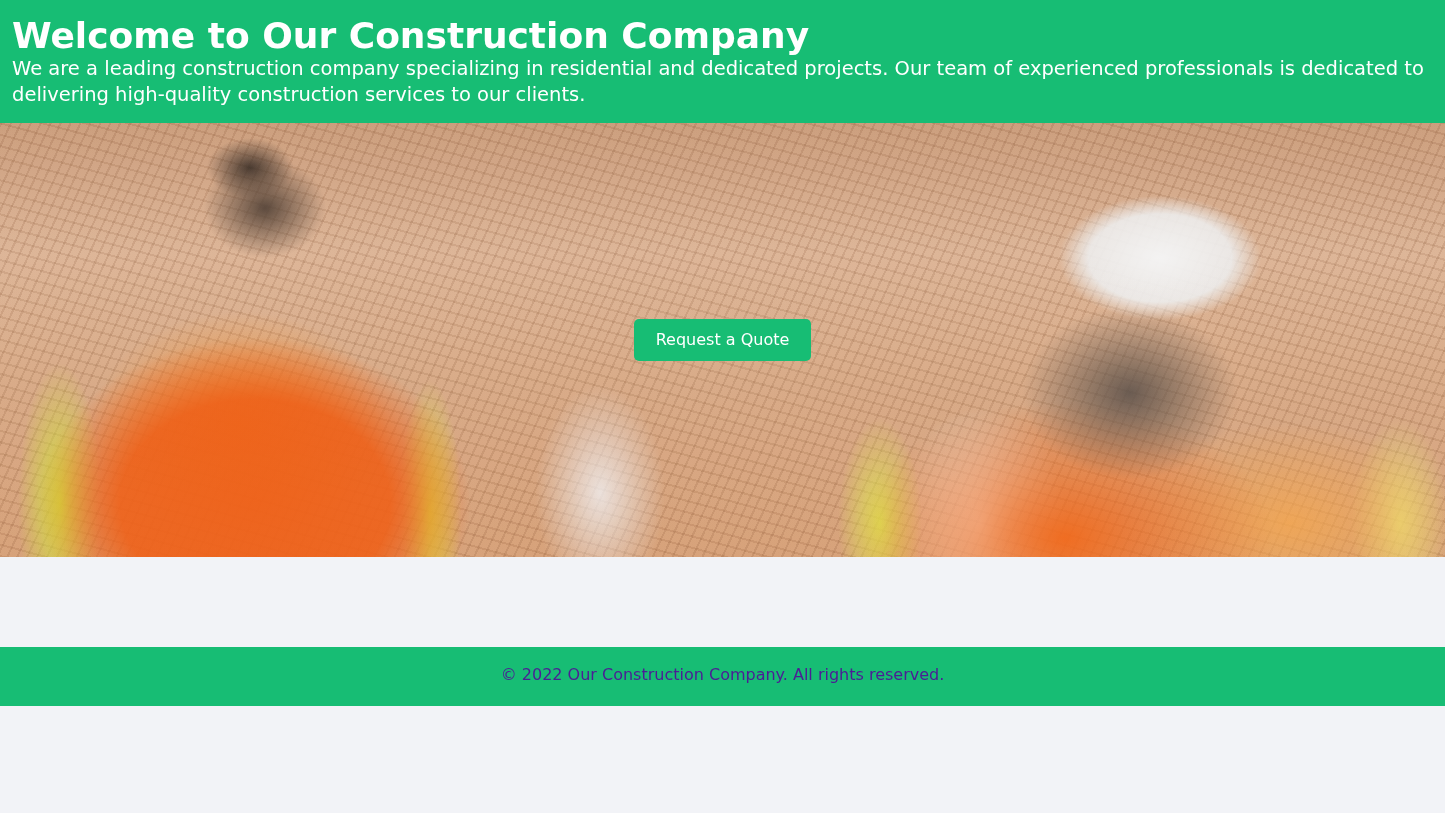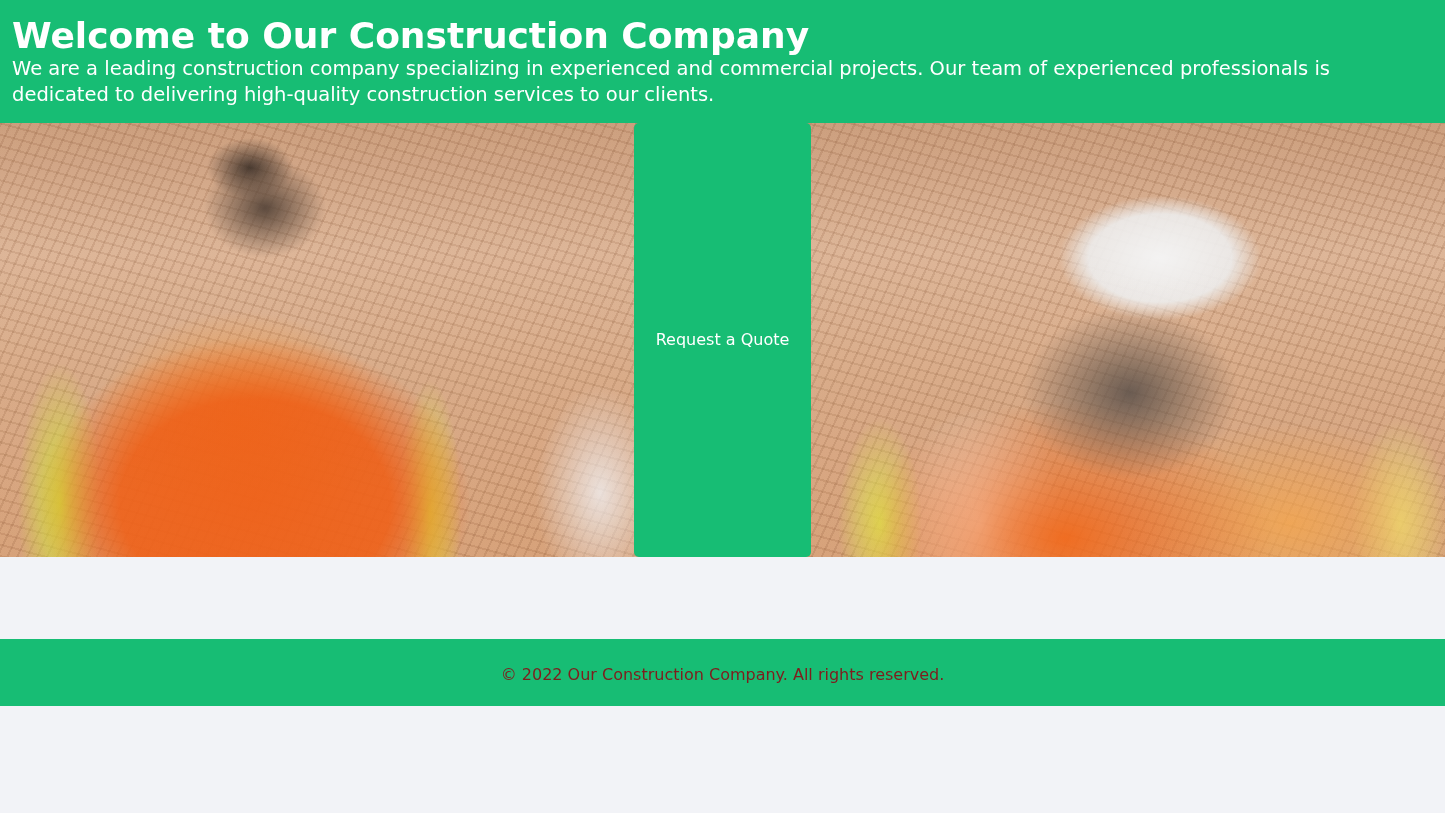--- a/index.html
+++ b/index.html
@@ -81,20 +81,21 @@
   }
   .hero-overlay {
     position: absolute;
     inset: 0;
     background: linear-gradient(180deg, rgba(0,0,0,0.04) 0%, rgba(0,0,0,0.02) 100%);
   }
   .hero-cta-wrap {
     position: absolute;
     inset: 0;
     display: flex;
+    align-items: center;
     justify-content: center;
   }
   .cta-button {
     background: #17bd74;
     color: #ffffff;
     border: none;
     border-radius: 5px;
     font-size: 16px;
     font-family: "DejaVu Sans", sans-serif;
     padding: 13px 22px;
@@ -104,35 +105,35 @@
 
   
   .main-spacer {
     flex: 1 1 auto;
     background: #f2f3f7;
   }
 
   
   .footer {
     background: #17bd74;
-    color: #7f1d1d;
+    color: #4c1d95;
     text-align: center;
-    padding: 26px 0 20px;
+    padding: 18px 0 20px;
     font-size: 16px;
     line-height: 1.3;
   }
 </style>
 </head>
 <body>
 
 <div class="page">
 
   <header class="header">
     <h1>Welcome to Our Construction Company</h1>
-    <p>We are a leading construction company specializing in experienced and commercial projects. Our team of experienced professionals is dedicated to delivering high-quality construction services to our clients.</p>
+    <p>We are a leading construction company specializing in residential and dedicated projects. Our team of experienced professionals is dedicated to delivering high-quality construction services to our clients.</p>
   </header>
 
   <section class="hero">
     <div class="hero-photo"></div>
     <div class="hero-overlay"></div>
     <div class="hero-cta-wrap">
       <button class="cta-button">Request a Quote</button>
     </div>
   </section>
 

